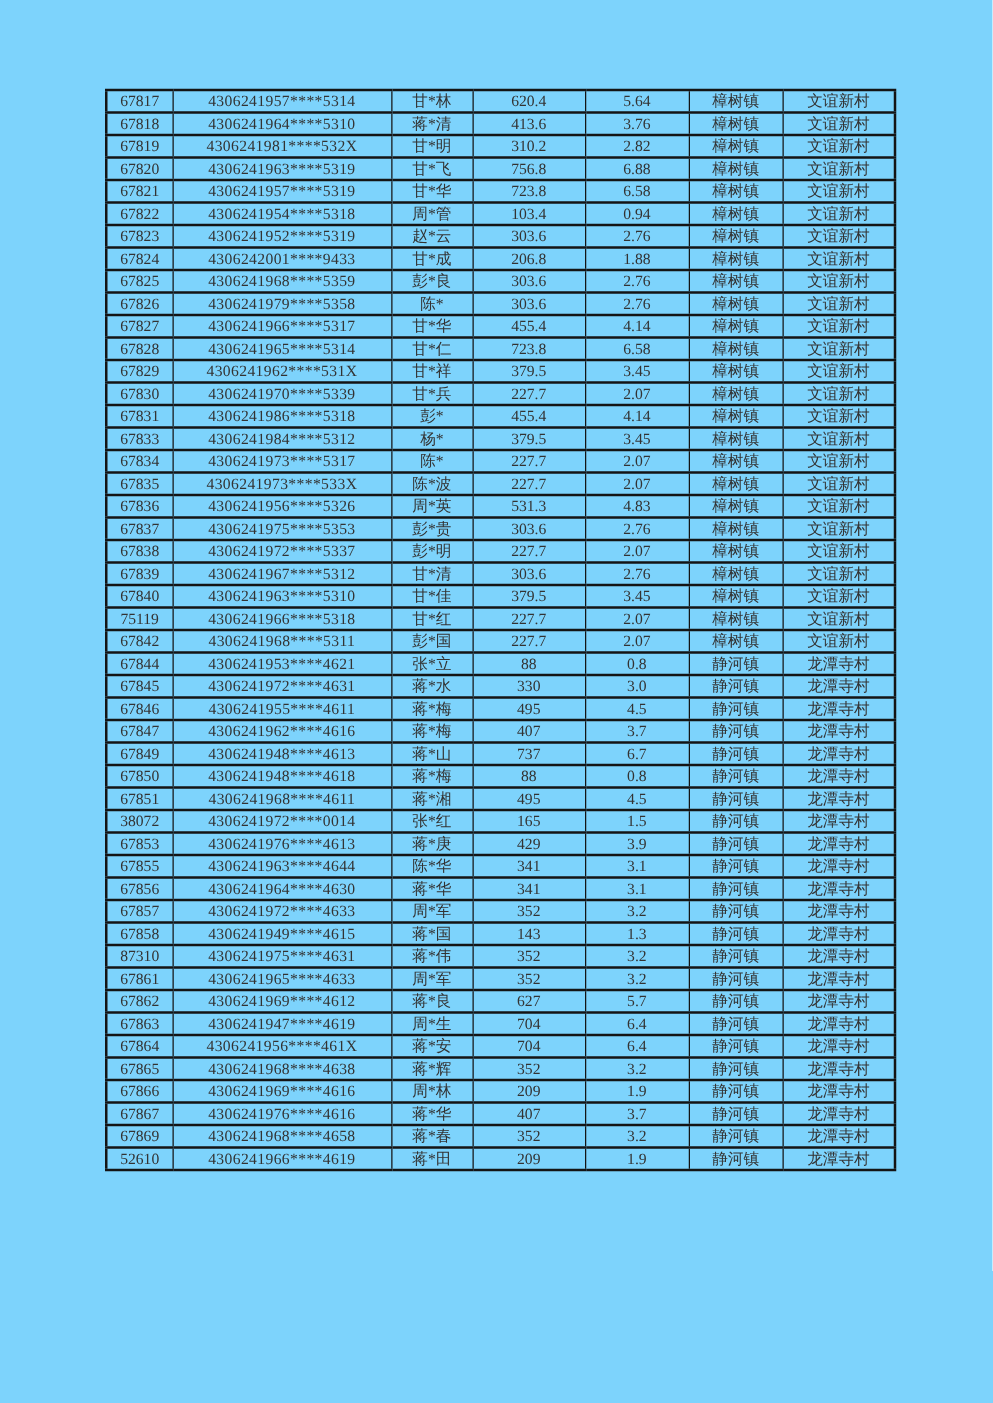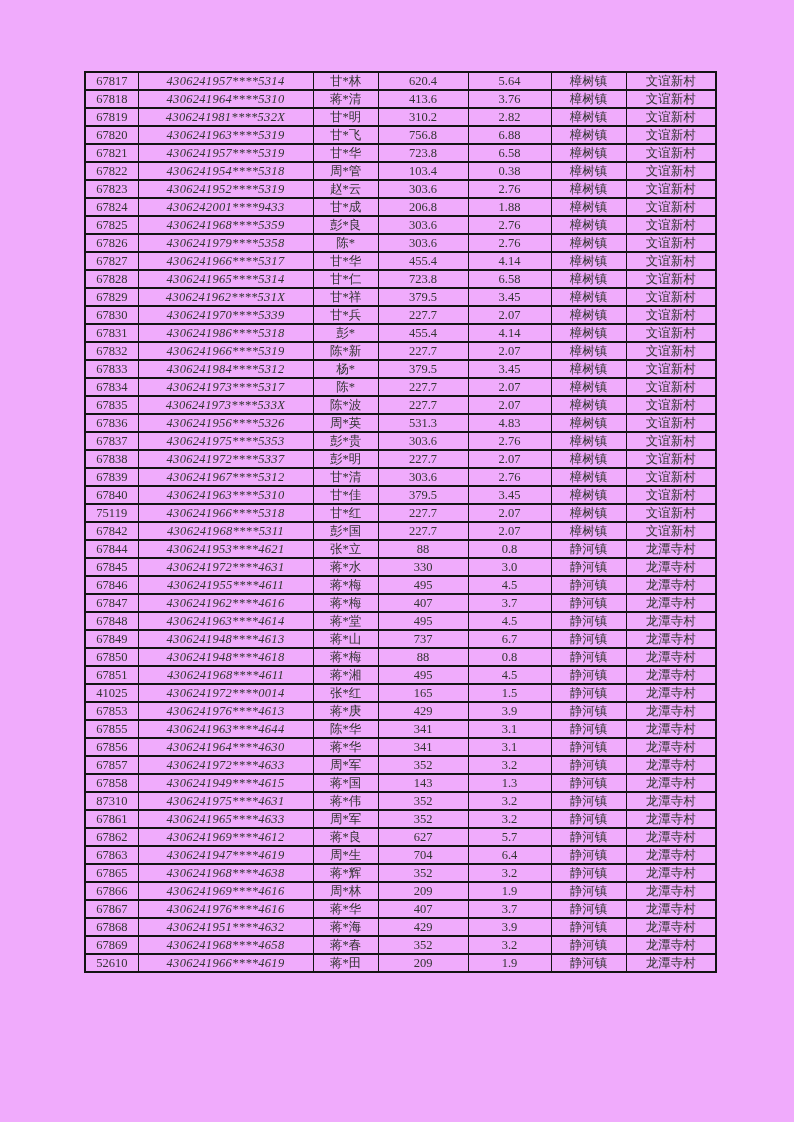--- a/index.html
+++ b/index.html
@@ -4,21 +4,21 @@
 <style>
   html, body {
     margin: 0;
     padding: 0;
     background: #ffffff;
   }
   .page {
     position: relative;
     width: 794px;
     height: 1122px;
-    background: #f0abfc;
+    background: #7dd3fc;
     font-family: "Liberation Serif", "DejaVu Serif", serif;
     overflow: hidden;
   }
   table.roster {
     position: absolute;
     left: 84px;
     top: 71px;
     width: 631px;
     table-layout: fixed;
     border-collapse: collapse;
@@ -34,21 +34,20 @@
     padding: 0;
     font-size: 12.5px;
     color: #333333;
     text-align: center;
     vertical-align: middle;
     white-space: nowrap;
     overflow: hidden;
   }
   table.roster td.id-cell {
     letter-spacing: 0.3px;
-    font-style: italic;
   }
 </style>
 </head>
 <body>
 
 <div class="page">
   <table class="roster">
     <colgroup>
       <col style="width:53px">
       <col style="width:175px">
@@ -102,21 +101,21 @@
     <td>723.8</td>
     <td>6.58</td>
     <td>樟树镇</td>
     <td>文谊新村</td>
   </tr>
         <tr>
     <td>67822</td>
     <td class="id-cell">4306241954****5318</td>
     <td>周*管</td>
     <td>103.4</td>
-    <td>0.38</td>
+    <td>0.94</td>
     <td>樟树镇</td>
     <td>文谊新村</td>
   </tr>
         <tr>
     <td>67823</td>
     <td class="id-cell">4306241952****5319</td>
     <td>赵*云</td>
     <td>303.6</td>
     <td>2.76</td>
     <td>樟树镇</td>
@@ -188,29 +187,20 @@
         <tr>
     <td>67831</td>
     <td class="id-cell">4306241986****5318</td>
     <td>彭*</td>
     <td>455.4</td>
     <td>4.14</td>
     <td>樟树镇</td>
     <td>文谊新村</td>
   </tr>
         <tr>
-    <td>67832</td>
-    <td class="id-cell">4306241966****5319</td>
-    <td>陈*新</td>
-    <td>227.7</td>
-    <td>2.07</td>
-    <td>樟树镇</td>
-    <td>文谊新村</td>
-  </tr>
-        <tr>
     <td>67833</td>
     <td class="id-cell">4306241984****5312</td>
     <td>杨*</td>
     <td>379.5</td>
     <td>3.45</td>
     <td>樟树镇</td>
     <td>文谊新村</td>
   </tr>
         <tr>
     <td>67834</td>
@@ -323,29 +313,20 @@
         <tr>
     <td>67847</td>
     <td class="id-cell">4306241962****4616</td>
     <td>蒋*梅</td>
     <td>407</td>
     <td>3.7</td>
     <td>静河镇</td>
     <td>龙潭寺村</td>
   </tr>
         <tr>
-    <td>67848</td>
-    <td class="id-cell">4306241963****4614</td>
-    <td>蒋*堂</td>
-    <td>495</td>
-    <td>4.5</td>
-    <td>静河镇</td>
-    <td>龙潭寺村</td>
-  </tr>
-        <tr>
     <td>67849</td>
     <td class="id-cell">4306241948****4613</td>
     <td>蒋*山</td>
     <td>737</td>
     <td>6.7</td>
     <td>静河镇</td>
     <td>龙潭寺村</td>
   </tr>
         <tr>
     <td>67850</td>
@@ -359,21 +340,21 @@
         <tr>
     <td>67851</td>
     <td class="id-cell">4306241968****4611</td>
     <td>蒋*湘</td>
     <td>495</td>
     <td>4.5</td>
     <td>静河镇</td>
     <td>龙潭寺村</td>
   </tr>
         <tr>
-    <td>41025</td>
+    <td>38072</td>
     <td class="id-cell">4306241972****0014</td>
     <td>张*红</td>
     <td>165</td>
     <td>1.5</td>
     <td>静河镇</td>
     <td>龙潭寺村</td>
   </tr>
         <tr>
     <td>67853</td>
     <td class="id-cell">4306241976****4613</td>
@@ -449,20 +430,29 @@
         <tr>
     <td>67863</td>
     <td class="id-cell">4306241947****4619</td>
     <td>周*生</td>
     <td>704</td>
     <td>6.4</td>
     <td>静河镇</td>
     <td>龙潭寺村</td>
   </tr>
         <tr>
+    <td>67864</td>
+    <td class="id-cell">4306241956****461X</td>
+    <td>蒋*安</td>
+    <td>704</td>
+    <td>6.4</td>
+    <td>静河镇</td>
+    <td>龙潭寺村</td>
+  </tr>
+        <tr>
     <td>67865</td>
     <td class="id-cell">4306241968****4638</td>
     <td>蒋*辉</td>
     <td>352</td>
     <td>3.2</td>
     <td>静河镇</td>
     <td>龙潭寺村</td>
   </tr>
         <tr>
     <td>67866</td>
@@ -476,29 +466,20 @@
         <tr>
     <td>67867</td>
     <td class="id-cell">4306241976****4616</td>
     <td>蒋*华</td>
     <td>407</td>
     <td>3.7</td>
     <td>静河镇</td>
     <td>龙潭寺村</td>
   </tr>
         <tr>
-    <td>67868</td>
-    <td class="id-cell">4306241951****4632</td>
-    <td>蒋*海</td>
-    <td>429</td>
-    <td>3.9</td>
-    <td>静河镇</td>
-    <td>龙潭寺村</td>
-  </tr>
-        <tr>
     <td>67869</td>
     <td class="id-cell">4306241968****4658</td>
     <td>蒋*春</td>
     <td>352</td>
     <td>3.2</td>
     <td>静河镇</td>
     <td>龙潭寺村</td>
   </tr>
         <tr>
     <td>52610</td>

